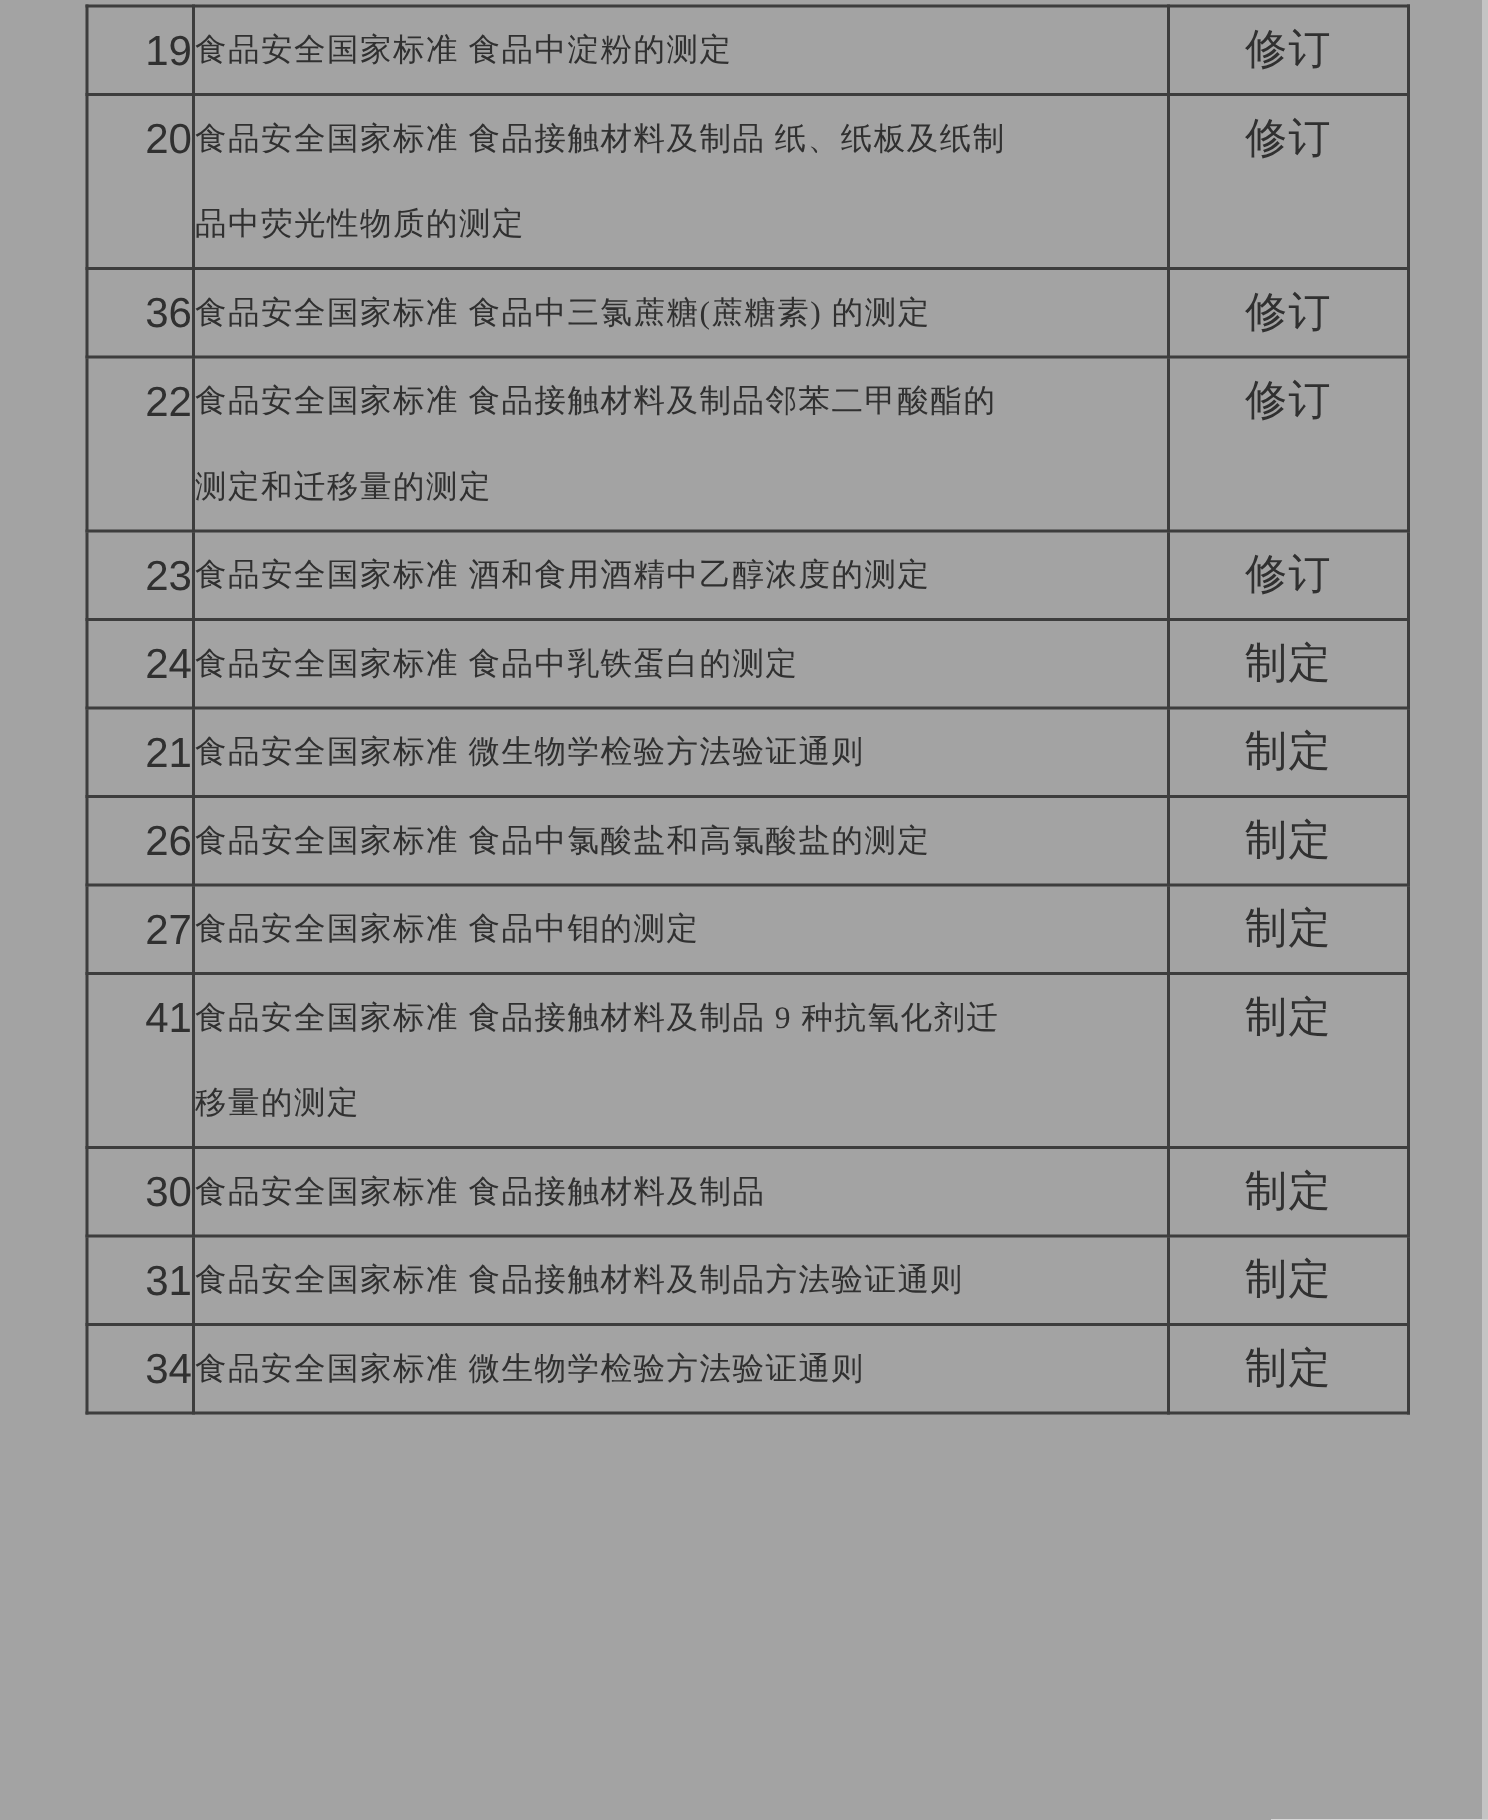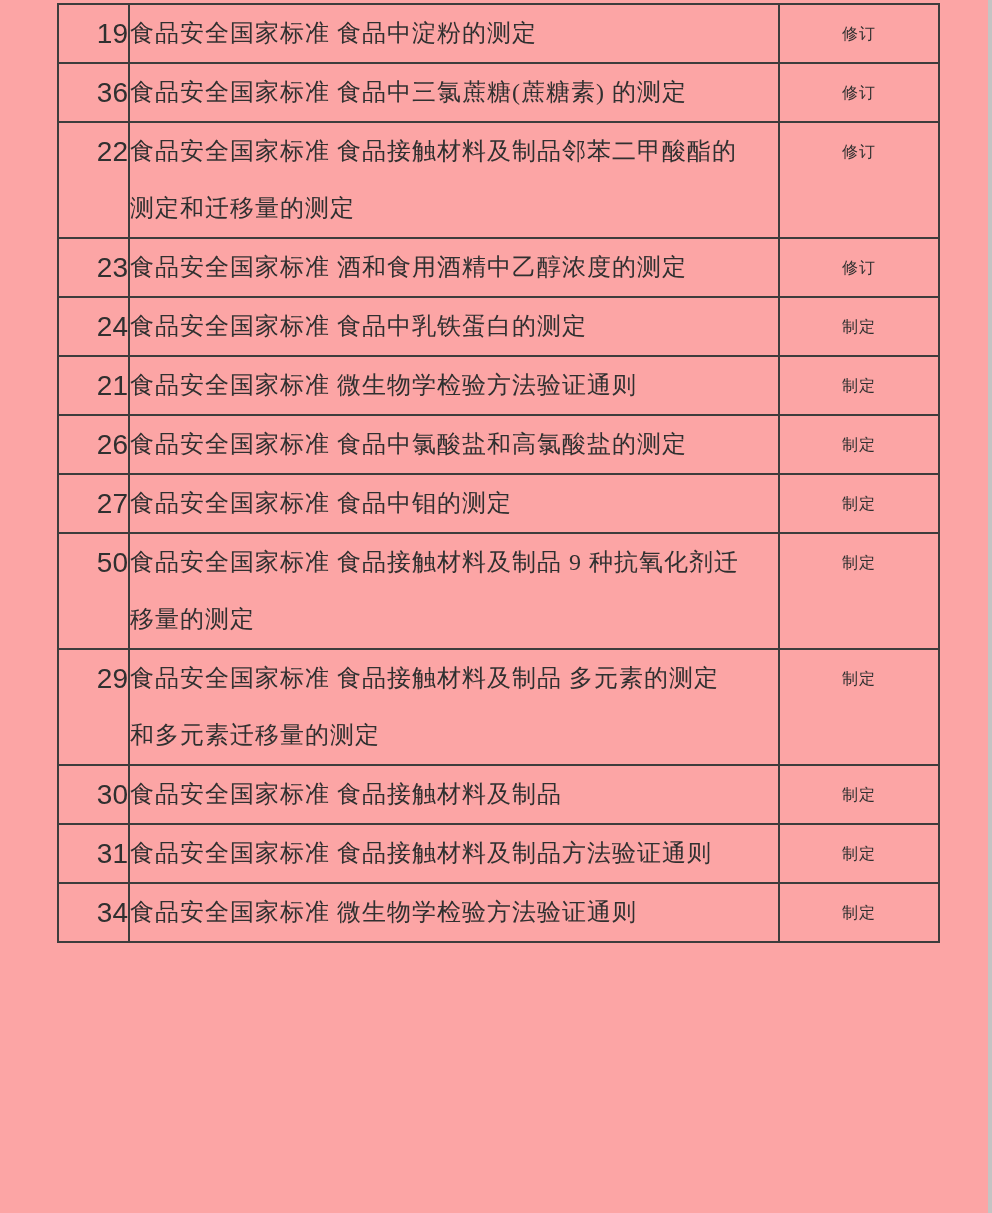--- a/index.html
+++ b/index.html
@@ -7,21 +7,21 @@
     padding: 0;
     width: 992px;
     height: 1213px;
     background: #ffffff;
     overflow: hidden;
   }
   .page {
     position: relative;
     width: 992px;
     height: 1213px;
-    background: #fca5a5;
+    background: #a3a3a3;
     font-family: "Liberation Serif", "DejaVu Serif", serif;
   }
   table.standards {
     position: absolute;
     left: 57px;
     top: 3px;
     width: 881px;
     border-collapse: collapse;
     table-layout: fixed;
   }
@@ -34,31 +34,31 @@
   }
   td.num {
     text-align: right;
     padding-right: 7px;
     font-family: "Liberation Sans", "DejaVu Sans", sans-serif;
     font-size: 28px;
     color: #474747;
   }
   td.name {
     padding-left: 12px;
-    font-size: 24px;
+    font-size: 21px;
     letter-spacing: 1px;
     white-space: pre;
     margin-left: 36px;
   }
   td.name.tight {
     letter-spacing: -2.5px;
   }
   td.status {
     text-align: center;
-    font-size: 16px;
+    font-size: 28px;
     letter-spacing: 1px;
   }
   .screen-edge-right {
     position: absolute;
     right: 0;
     top: 0;
     width: 4px;
     height: 100%;
     background: #c4c4c4;
   }
@@ -70,20 +70,26 @@
   <table class="standards">
     <colgroup>
       <col style="width:71px">
       <col style="width:650px">
       <col style="width:160px">
     </colgroup>
     <tbody id="rows-body">
         <tr>
     <td class="num">19</td>
     <td class="name">食品安全国家标准 食品中淀粉的测定</td>
+    <td class="status">修订</td>
+  </tr>
+        <tr>
+    <td class="num">20</td>
+    <td class="name">食品安全国家标准 食品接触材料及制品 纸、纸板及纸制
+品中荧光性物质的测定</td>
     <td class="status">修订</td>
   </tr>
         <tr>
     <td class="num">36</td>
     <td class="name">食品安全国家标准 食品中三氯蔗糖(蔗糖素) 的测定</td>
     <td class="status">修订</td>
   </tr>
         <tr>
     <td class="num">22</td>
     <td class="name">食品安全国家标准 食品接触材料及制品邻苯二甲酸酯的
@@ -109,29 +115,23 @@
     <td class="num">26</td>
     <td class="name">食品安全国家标准 食品中氯酸盐和高氯酸盐的测定</td>
     <td class="status">制定</td>
   </tr>
         <tr>
     <td class="num">27</td>
     <td class="name">食品安全国家标准 食品中钼的测定</td>
     <td class="status">制定</td>
   </tr>
         <tr>
-    <td class="num">50</td>
+    <td class="num">41</td>
     <td class="name">食品安全国家标准 食品接触材料及制品 9 种抗氧化剂迁
 移量的测定</td>
-    <td class="status">制定</td>
-  </tr>
-        <tr>
-    <td class="num">29</td>
-    <td class="name">食品安全国家标准 食品接触材料及制品 多元素的测定
-和多元素迁移量的测定</td>
     <td class="status">制定</td>
   </tr>
         <tr>
     <td class="num">30</td>
     <td class="name">食品安全国家标准 食品接触材料及制品</td>
     <td class="status">制定</td>
   </tr>
         <tr>
     <td class="num">31</td>
     <td class="name">食品安全国家标准 食品接触材料及制品方法验证通则</td>

